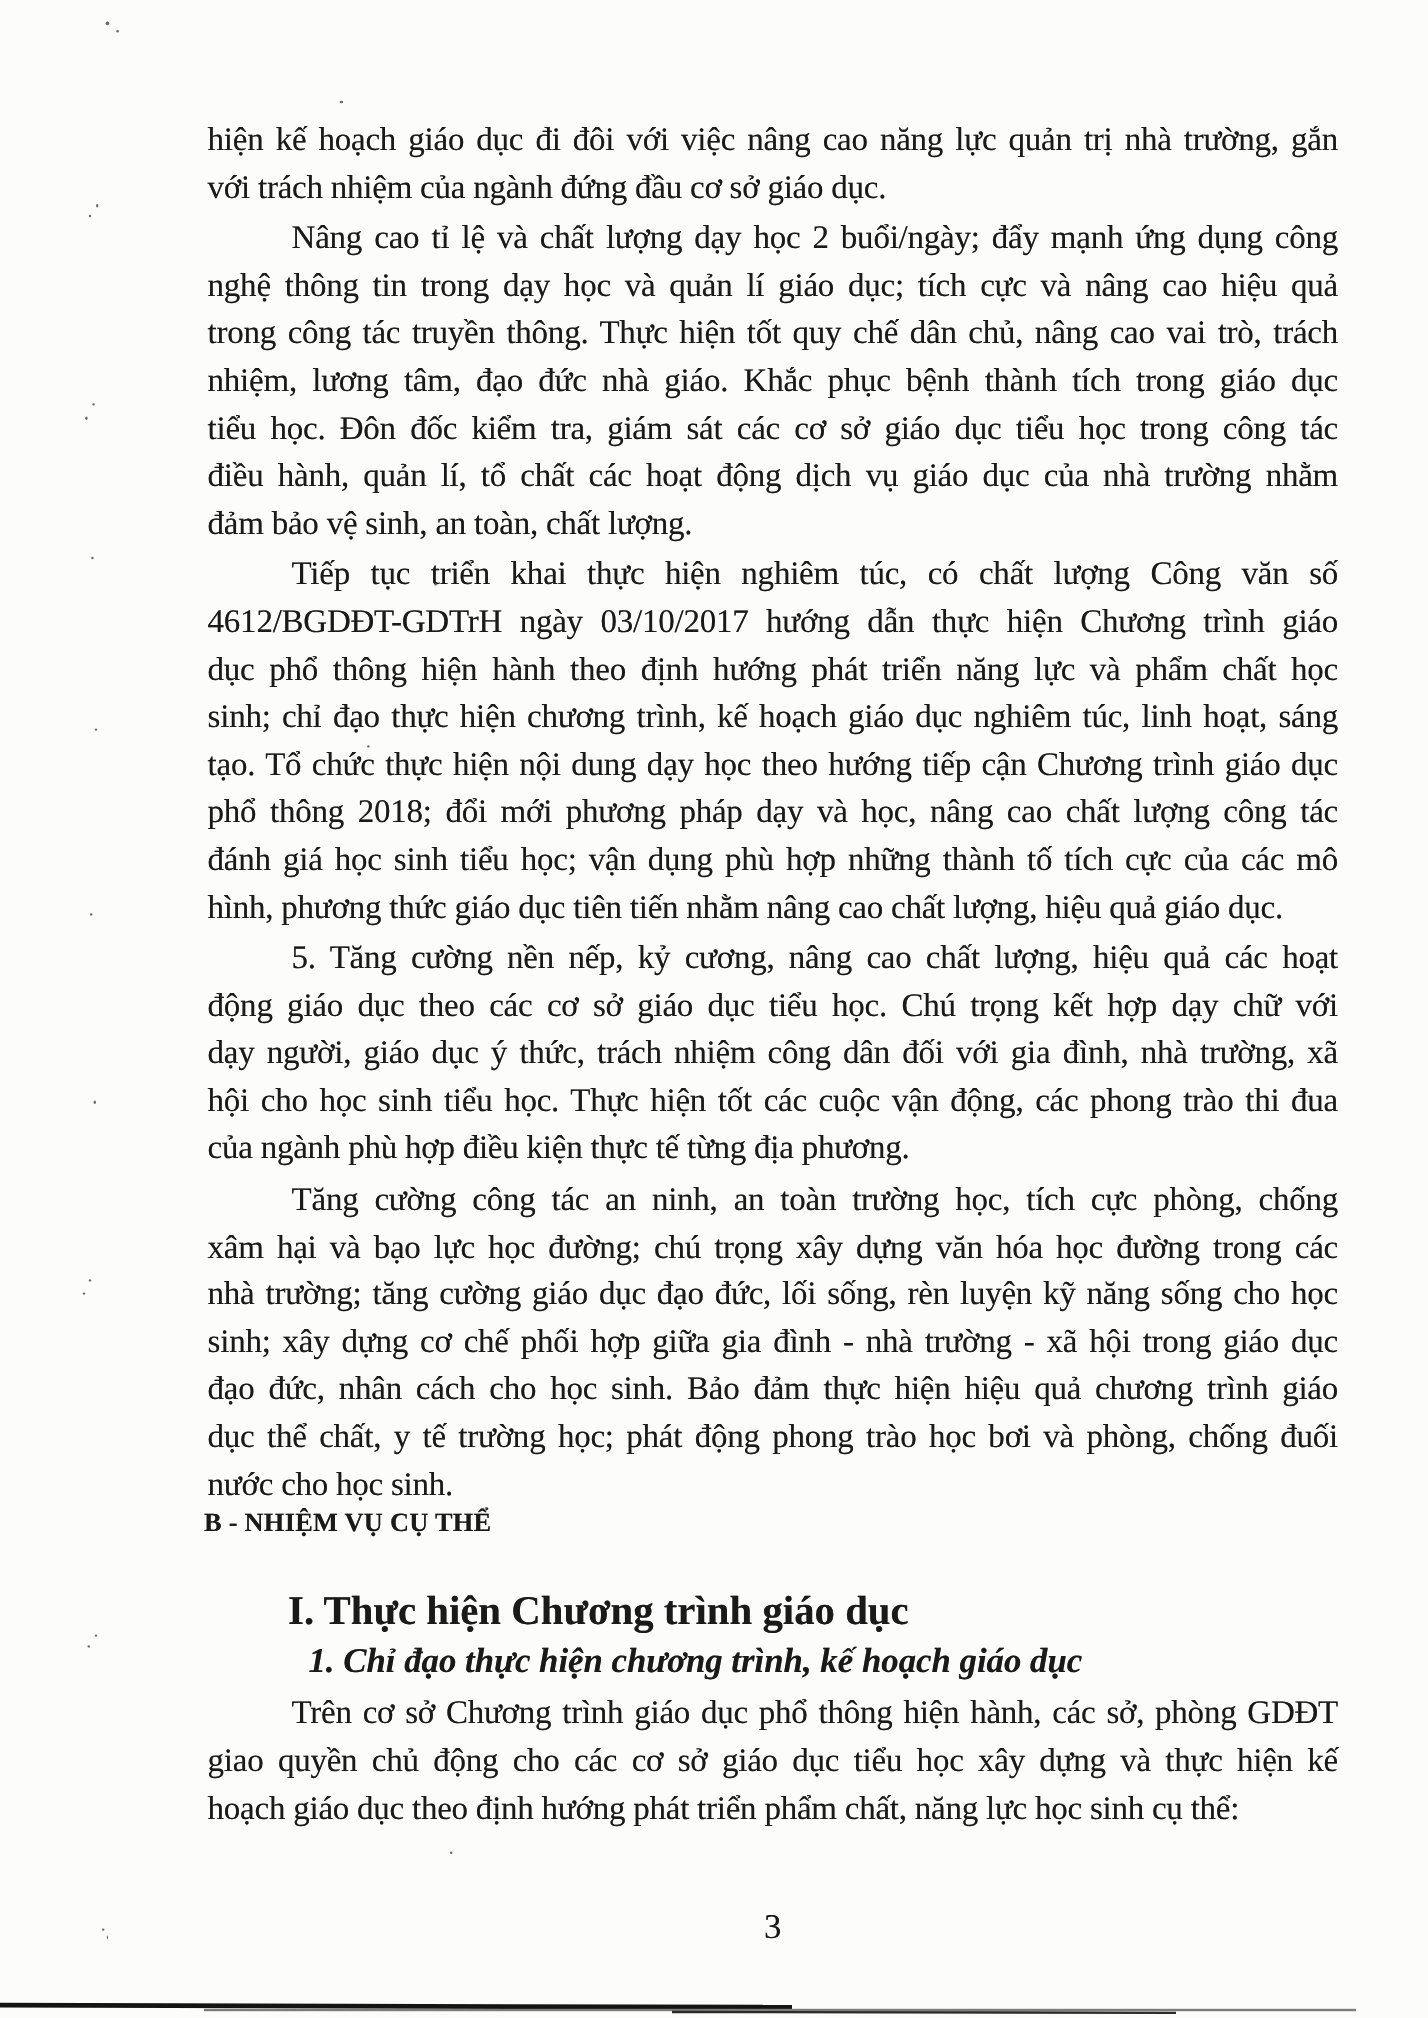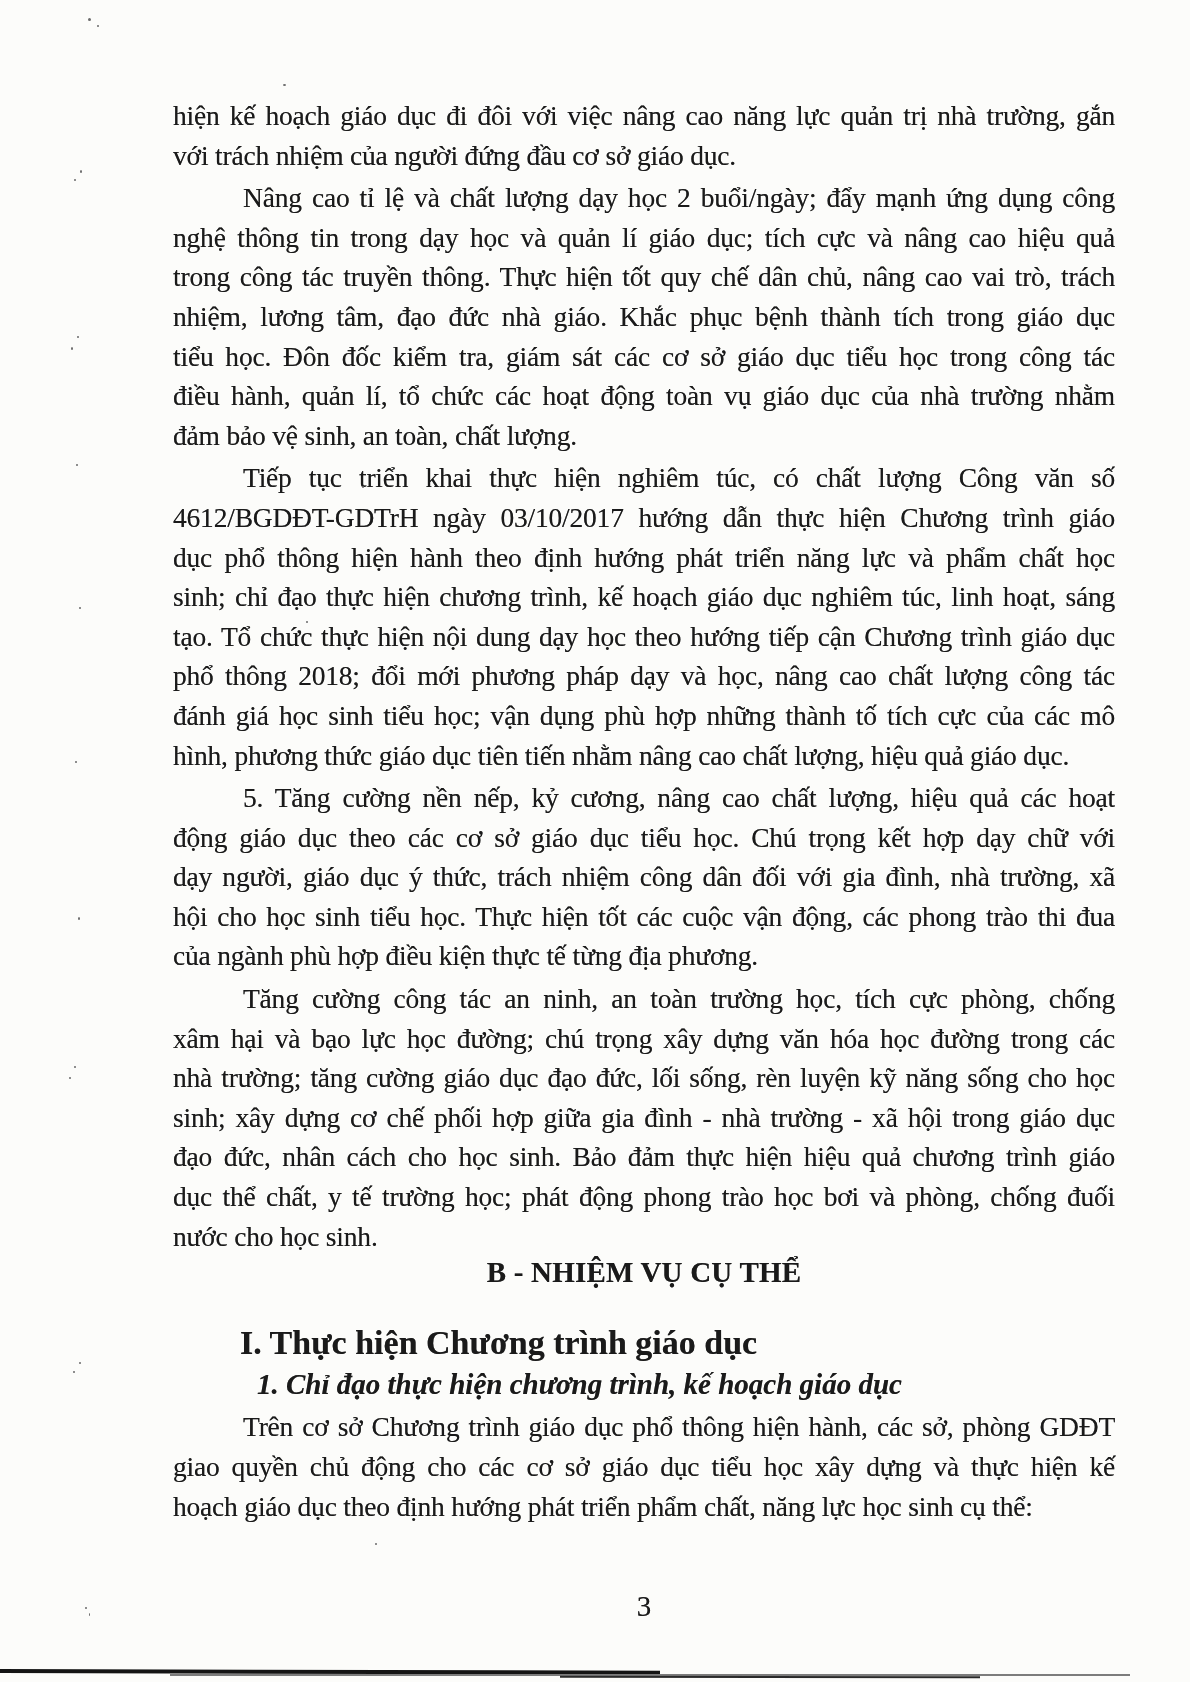--- a/index.html
+++ b/index.html
@@ -22,21 +22,21 @@
     letter-spacing:-0.2px;
     text-align:justify;
     text-align-last:justify;
     white-space:nowrap;
     overflow:visible;
   }
   .line.pl{text-align-last:left;}
   .line.fi{text-indent:70px;}
   .heading-b{
     position:absolute;top:1256px;left:170px;width:948px;
-    text-align:center;font-weight:bold;font-size:29px;letter-spacing:.2px;
+    text-align:left;font-weight:bold;font-size:22px;letter-spacing:.2px;
   }
   .heading-i{
     position:absolute;top:1324px;left:240px;
     font-weight:bold;font-size:34px;
   }
   .heading-1{
     position:absolute;top:1368px;left:257px;
     font-weight:bold;font-style:italic;font-size:29px;
   }
   .closing{position:absolute;top:1404px;left:170px;width:948px;}
@@ -60,29 +60,29 @@
   }
 </style>
 </head>
 <body>
 
 <div class="page">
 
   <div class="textcol" id="bodycol">
       <div class="para">
         <div class="line">hiện kế hoạch giáo dục đi đôi với việc nâng cao năng lực quản trị nhà trường, gắn</div>
-        <div class="line pl">với trách nhiệm của người đứng đầu cơ sở giáo dục.</div>
+        <div class="line pl">với trách nhiệm của ngành đứng đầu cơ sở giáo dục.</div>
       </div>
       <div class="para">
         <div class="line fi">Nâng cao tỉ lệ và chất lượng dạy học 2 buổi/ngày; đẩy mạnh ứng dụng công</div>
         <div class="line">nghệ thông tin trong dạy học và quản lí giáo dục; tích cực và nâng cao hiệu quả</div>
         <div class="line">trong công tác truyền thông. Thực hiện tốt quy chế dân chủ, nâng cao vai trò, trách</div>
         <div class="line">nhiệm, lương tâm, đạo đức nhà giáo. Khắc phục bệnh thành tích trong giáo dục</div>
         <div class="line">tiểu học. Đôn đốc kiểm tra, giám sát các cơ sở giáo dục tiểu học trong công tác</div>
-        <div class="line">điều hành, quản lí, tổ chức các hoạt động toàn vụ giáo dục của nhà trường nhằm</div>
+        <div class="line">điều hành, quản lí, tổ chất các hoạt động dịch vụ giáo dục của nhà trường nhằm</div>
         <div class="line pl">đảm bảo vệ sinh, an toàn, chất lượng.</div>
       </div>
       <div class="para">
         <div class="line fi">Tiếp tục triển khai thực hiện nghiêm túc, có chất lượng Công văn số</div>
         <div class="line">4612/BGDĐT-GDTrH ngày 03/10/2017 hướng dẫn thực hiện Chương trình giáo</div>
         <div class="line">dục phổ thông hiện hành theo định hướng phát triển năng lực và phẩm chất học</div>
         <div class="line">sinh; chỉ đạo thực hiện chương trình, kế hoạch giáo dục nghiêm túc, linh hoạt, sáng</div>
         <div class="line">tạo. Tổ chức thực hiện nội dung dạy học theo hướng tiếp cận Chương trình giáo dục</div>
         <div class="line">phổ thông 2018; đổi mới phương pháp dạy và học, nâng cao chất lượng công tác</div>
         <div class="line">đánh giá học sinh tiểu học; vận dụng phù hợp những thành tố tích cực của các mô</div>

